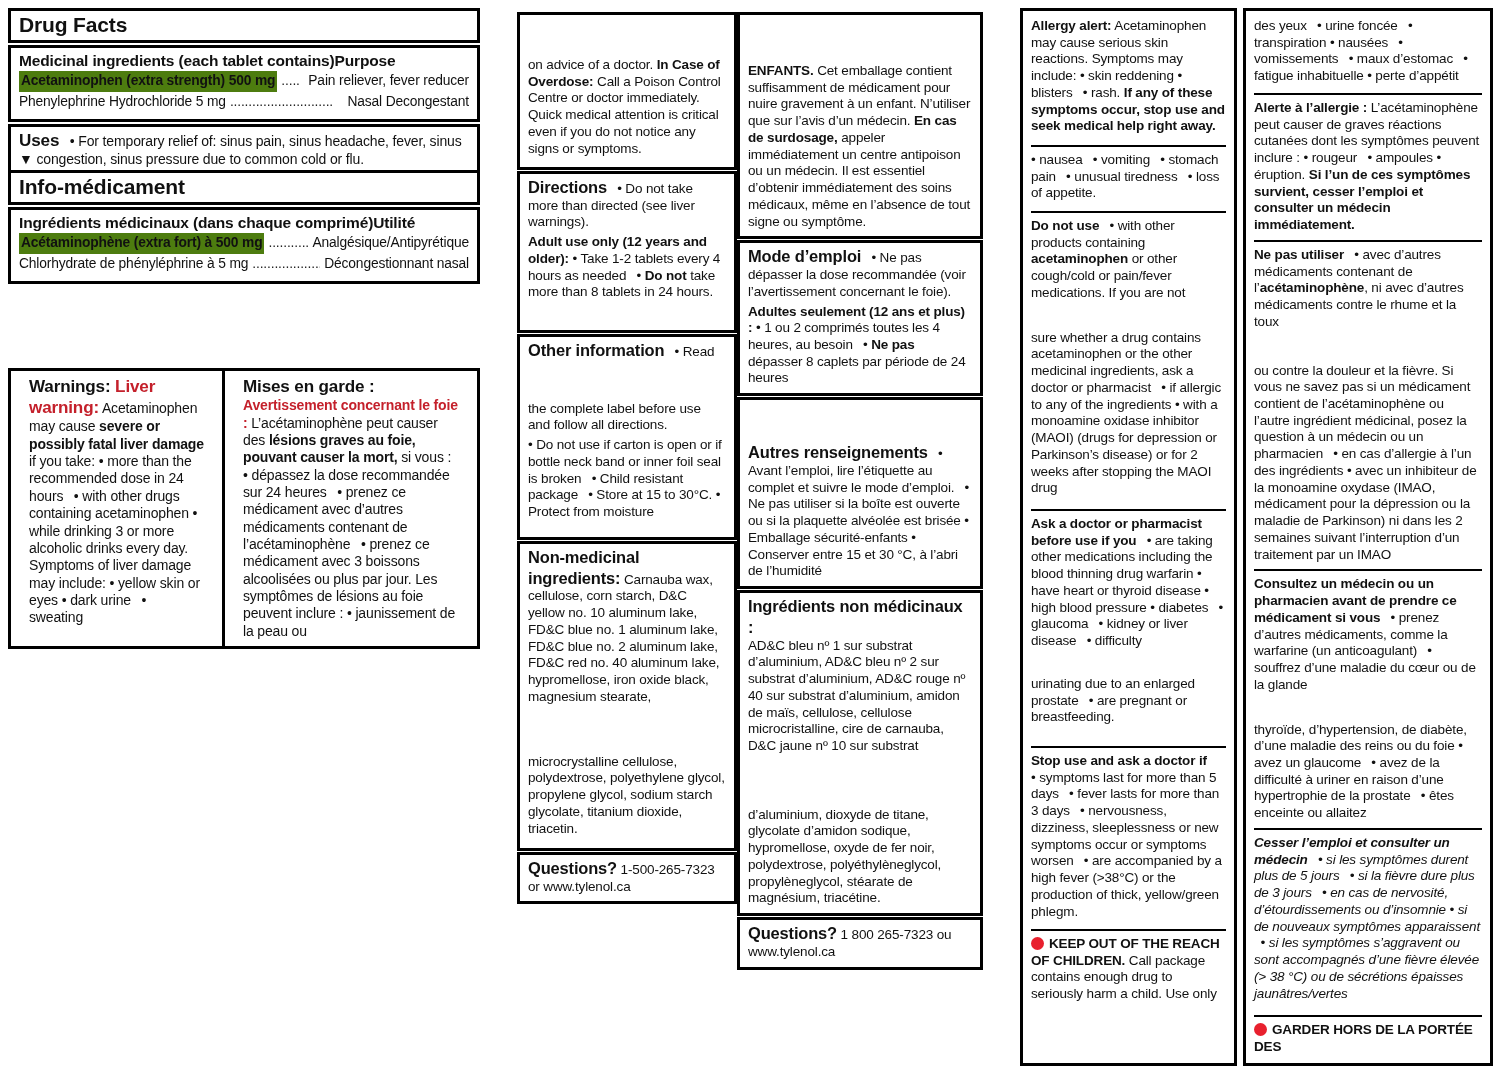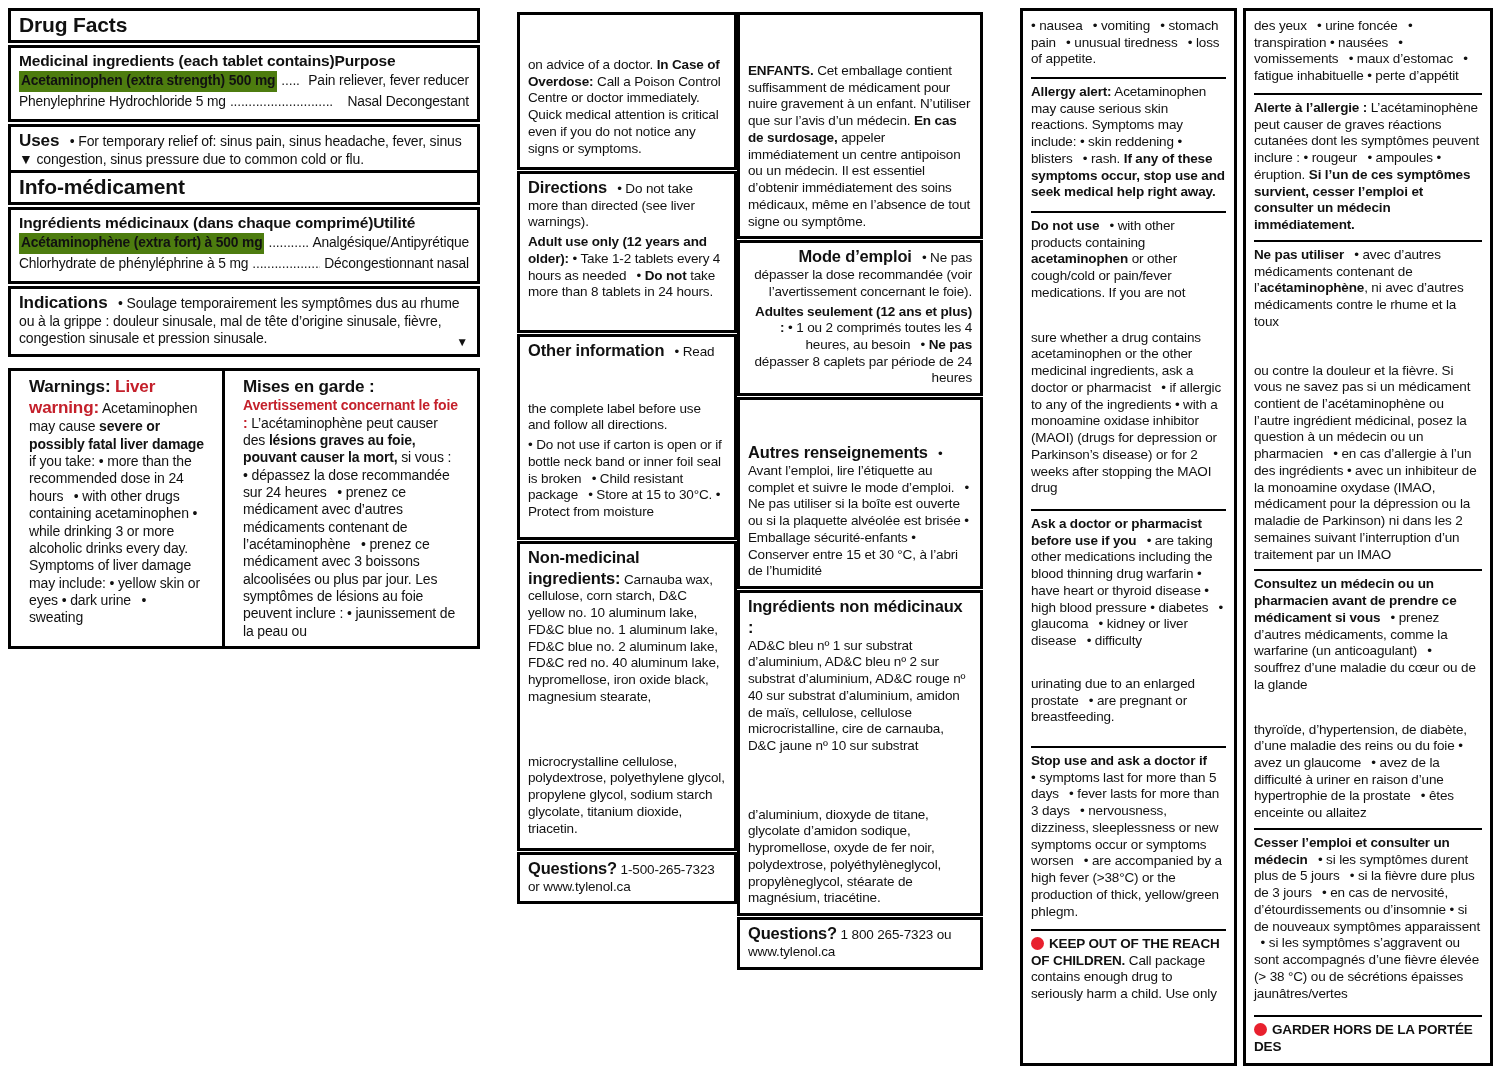--- a/index.html
+++ b/index.html
@@ -58,36 +58,36 @@
   
   .col .box + .box { margin-top: 1px; }
   .p2 { left:517px; top:12px; width:220px; }
   .p3 { left:737px; top:12px; width:246px; }
   .p2 .b1 { min-height:158px; padding-top:42px; }
   .p2 .b2 { min-height:162px; }
   .p2 .b3 { min-height:206px; }
   .p2 .b4 { min-height:310px; }
   .p2 .b5 { min-height:44px; }
   .p3 .b1 { min-height:213px; padding-top:48px; }
-  .p3 .b2 { min-height:140px;text-align:right; }
+  .p3 .b2 { min-height:140px; }
   .p3 .b3 { min-height:184px; padding-top:42px; }
   .p3 .b4 { min-height:313px; }
   .p3 .b5 { min-height:50px; }
 
   
   .p4 { left:1020px; top:8px; width:217px; height:1058px; border:3px solid #000; padding:0 8px; background:#fff; }
   .p5 { left:1243px; top:8px; width:250px; height:1058px; border:3px solid #000; padding:0 8px; background:#fff; }
   .sec { border-top:2px solid #000; padding:5px 0 6px; }
   .sec:first-child { border-top:none; padding-top:7px; }
   .p4 .s1 { min-height:66px; }  .p4 .s2 { min-height:134px; }
   .p4 .s3 { min-height:298px; } .p4 .s4 { min-height:237px; }
   .p4 .s5 { min-height:183px; }
   .p5 .s1 { min-height:82px; }  .p5 .s2 { min-height:133px; }
   .p5 .s3 { min-height:323px; } .p5 .s4 { min-height:253px; }
-  .p5 .s5 { min-height:187px; }
+  .p5 .s5 { min-height:187px;font-style:italic; }
 </style>
 </head>
 <body>
 
 <div id="canvas">
 
   <div class="panel p1 p1a">
     <div class="box box-title">
       <div class="title">Drug Facts</div>
     </div>
@@ -125,23 +125,20 @@
         <span class="ing-name b hl">Acétaminophène (extra fort) à 500 mg</span>
         <span class="ing-dots">...............</span>
         <span class="ing-purpose">Analgésique/Antipyrétique</span>
       </div>
       <div class="ing-row">
         <span class="ing-name">Chlorhydrate de phényléphrine à 5 mg</span>
         <span class="ing-dots">......................</span>
         <span class="ing-purpose">Décongestionnant nasal</span>
       </div>
     </div>
-    <div class="box box-ind">
-        <p class="para"><span class="h">Indications</span><span>  • Soulage temporairement les symptômes dus au rhume ou à la grippe : douleur sinusale, mal de tête d’origine sinusale, fièvre, congestion sinusale et pression sinusale.</span><span class="tri-right">▼</span></p>
-      </div>
   </div>
 
   <div class="panel p1 p1c">
     <div class="wbox">
       <div class="wcol wcol-en">
           <p class="para"><span class="h">Warnings: </span><span class="h red">Liver warning:</span><span> Acetaminophen may cause </span><span class="b">severe or possibly fatal liver damage</span><span> if you take: • more than the recommended dose in 24 hours  • with other drugs containing acetaminophen • while drinking 3 or more alcoholic drinks every day. Symptoms of liver damage may include: • yellow skin or eyes • dark urine  • sweating</span></p>
         </div>
       <div class="wcol wcol-fr">
           <p class="para"><span class="h">Mises en garde : </span><span class="b red">Avertissement concernant le foie :</span><span> L’acétaminophène peut causer des </span><span class="b">lésions graves au foie, pouvant causer la mort,</span><span> si vous : • dépassez la dose recommandée sur 24 heures  • prenez ce médicament avec d’autres médicaments contenant de l’acétaminophène  • prenez ce médicament avec 3 boissons alcoolisées ou plus par jour. Les symptômes de lésions au foie peuvent inclure : • jaunissement de la peau ou</span></p>
         </div>
@@ -181,25 +178,25 @@
       </div>
     <div class="box b4">
         <p class="para"><span class="h">Ingrédients non médicinaux :</span><br><span>AD&amp;C bleu nº 1 sur substrat d’aluminium, AD&amp;C bleu nº 2 sur substrat d’aluminium, AD&amp;C rouge nº 40 sur substrat d’aluminium, amidon de maïs, cellulose, cellulose microcristalline, cire de carnauba, D&amp;C jaune nº 10 sur substrat</span><span class="gap" style="height: 52px;"></span><span>d’aluminium, dioxyde de titane, glycolate d’amidon sodique, hypromellose, oxyde de fer noir, polydextrose, polyéthylèneglycol, propylèneglycol, stéarate de magnésium, triacétine.</span></p>
       </div>
     <div class="box b5">
         <p class="para"><span class="h">Questions?</span><span> 1 800 265-7323 ou www.tylenol.ca</span></p>
       </div>
   </div>
 
   <div class="panel p4">
+    <div class="sec s2">
+        <p class="para"><span class="b">Allergy alert:</span><span> Acetaminophen may cause serious skin reactions. Symptoms may include: • skin reddening • blisters  • rash. </span><span class="b">If any of these symptoms occur, stop use and seek medical help right away.</span></p>
+      </div>
     <div class="sec s1">
         <p class="para"><span>• nausea  • vomiting  • stomach pain  • unusual tiredness  • loss of appetite.</span></p>
-      </div>
-    <div class="sec s2">
-        <p class="para"><span class="b">Allergy alert:</span><span> Acetaminophen may cause serious skin reactions. Symptoms may include: • skin reddening • blisters  • rash. </span><span class="b">If any of these symptoms occur, stop use and seek medical help right away.</span></p>
       </div>
     <div class="sec s3">
         <p class="para"><span class="b">Do not use</span><span>  • with other products containing </span><span class="b">acetaminophen</span><span> or other cough/cold or pain/fever medications. If you are not</span><span class="gap" style="height: 28px;"></span><span>sure whether a drug contains acetaminophen or the other medicinal ingredients, ask a doctor or pharmacist  • if allergic to any of the ingredients • with a monoamine oxidase inhibitor (MAOI) (drugs for depression or Parkinson’s disease) or for 2 weeks after stopping the MAOI drug</span></p>
       </div>
     <div class="sec s4">
         <p class="para"><span class="b">Ask a doctor or pharmacist before use if you</span><span>  • are taking other medications including the blood thinning drug warfarin • have heart or thyroid disease • high blood pressure • diabetes  • glaucoma  • kidney or liver disease  • difficulty</span><span class="gap" style="height: 26px;"></span><span>urinating due to an enlarged prostate  • are pregnant or breastfeeding.</span></p>
       </div>
     <div class="sec s5">
         <p class="para"><span class="b">Stop use and ask a doctor if</span><br><span>• symptoms last for more than 5 days  • fever lasts for more than 3 days  • nervousness, dizziness, sleeplessness or new symptoms occur or symptoms worsen  • are accompanied by a high fever (&gt;38°C) or the production of thick, yellow/green phlegm.</span></p>
       </div>

